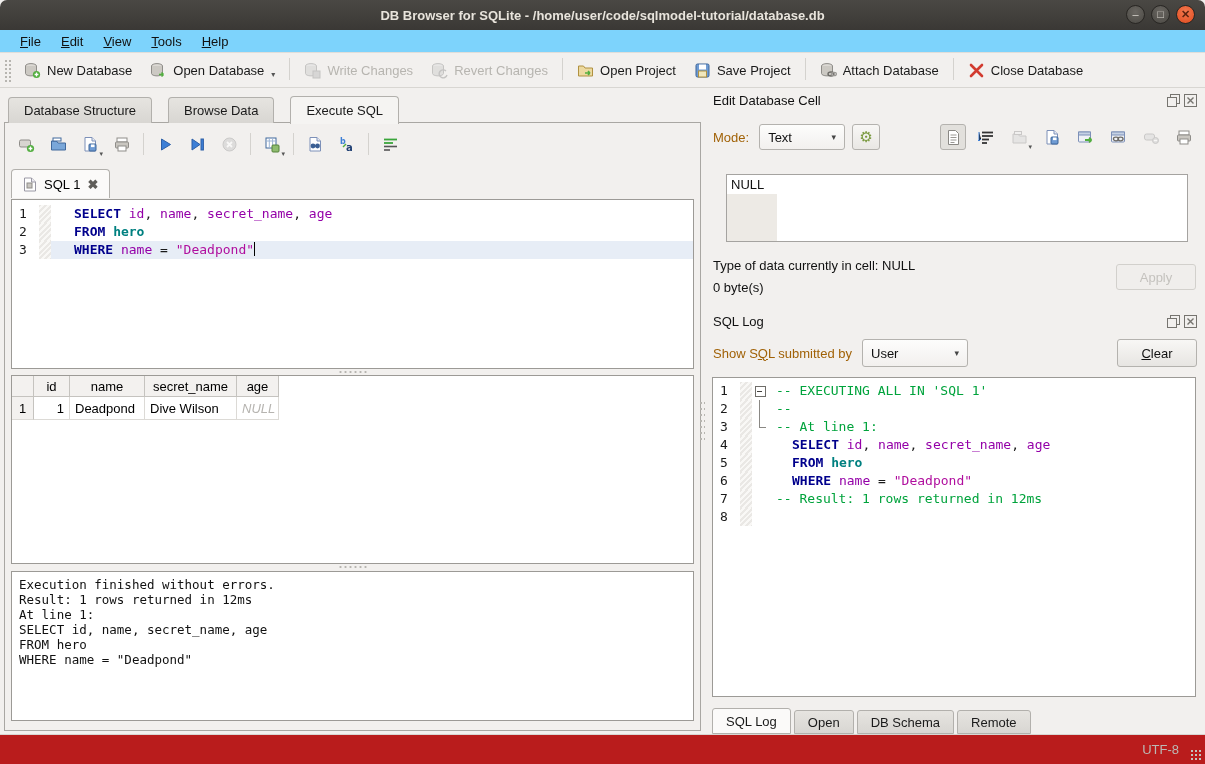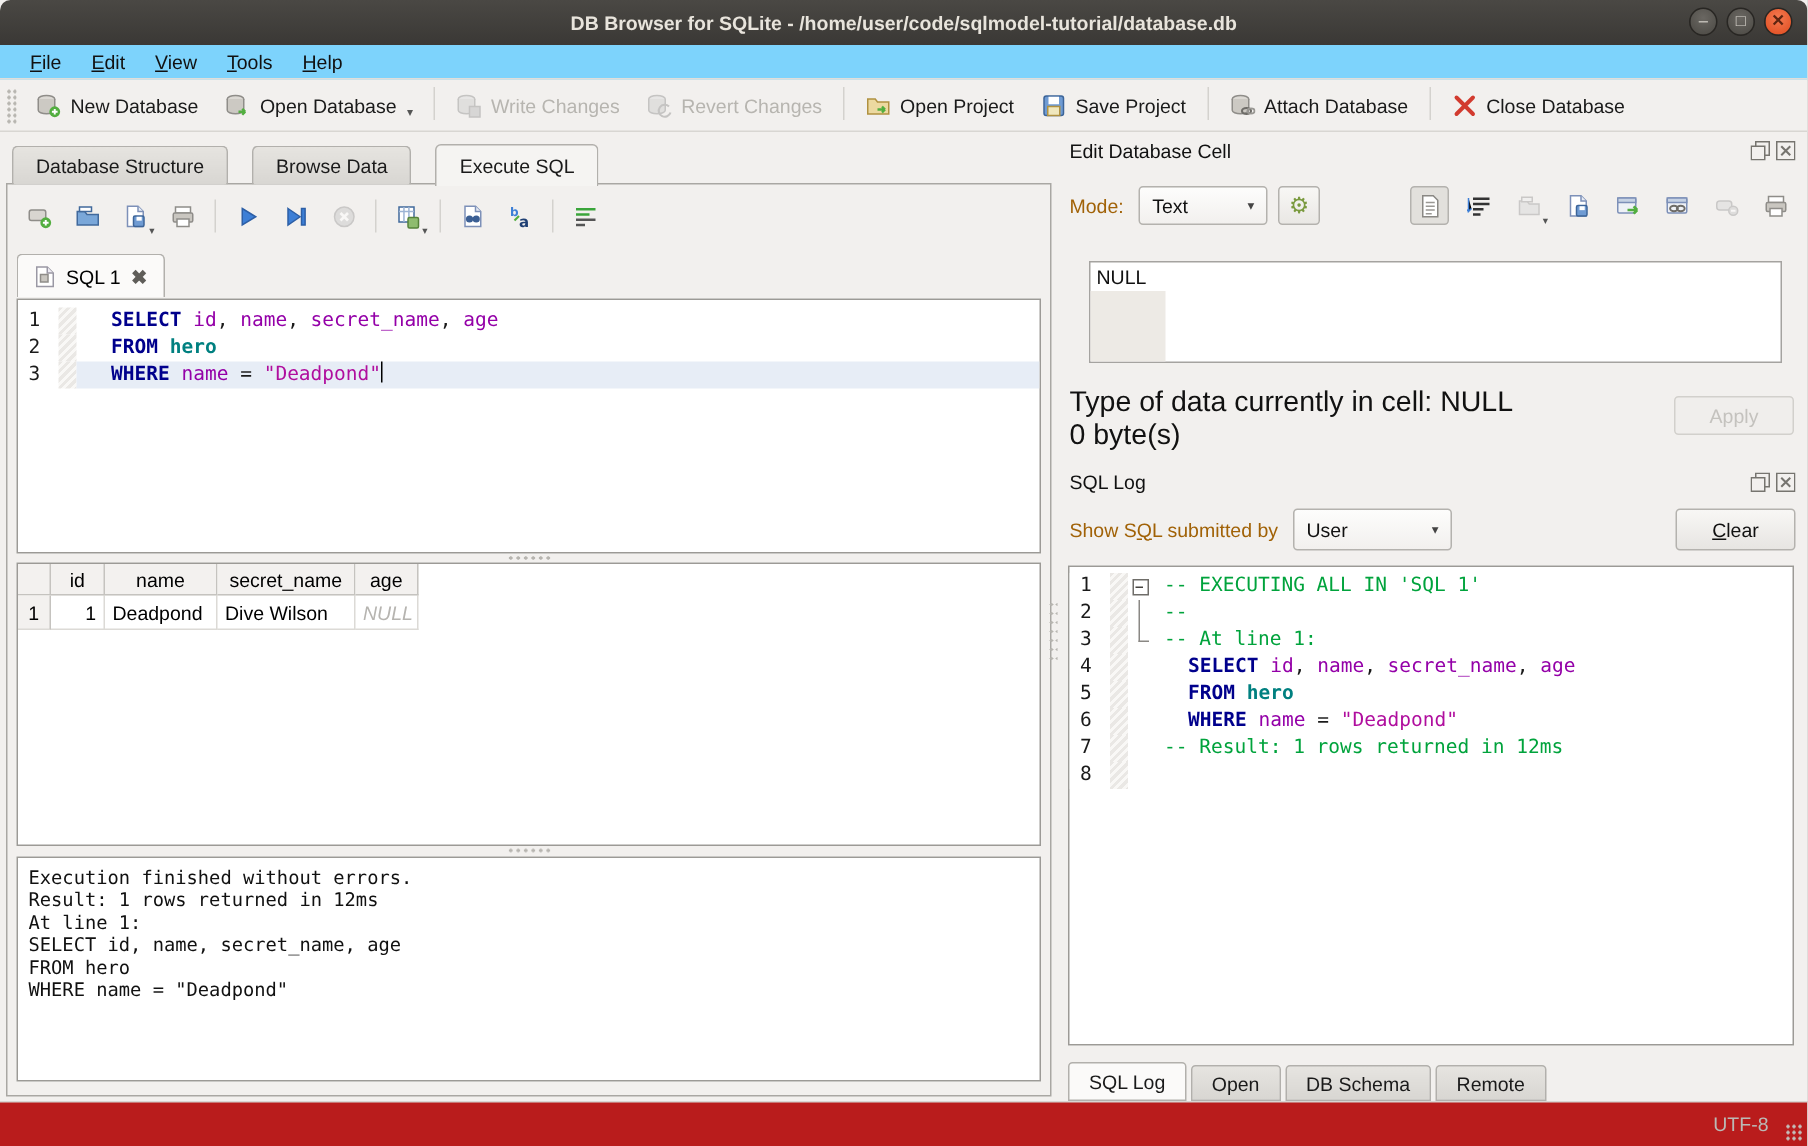--- a/index.html
+++ b/index.html
@@ -111,21 +111,21 @@
   .combo .arr { font-size:9px; color:#444; margin-left:8px; }
   .gear-btn { width:28px; height:26px; margin-left:7px; border:1px solid #B4B2AE; border-radius:3px;
     background:linear-gradient(#F8F7F5,#E9E7E4); display:flex; align-items:center; justify-content:center; }
   .ce-icons { position:absolute; right:0; top:0; height:30px; display:flex; align-items:center; gap:7px; }
 
   .cell-editor { position:absolute; left:21px; right:17px; top:86px; height:68px;
     border:1px solid #A5A3A0; background:#fff; }
   .cell-editor .gutter { position:absolute; left:0; top:19px; bottom:0; width:50px; background:#EDEAE5; }
   .cell-editor .val { position:absolute; left:4px; top:2px; font-size:13px; color:#111; }
 
-  .type-line { position:absolute; left:8px; font-size:19px; color:#111; }
+  .type-line { position:absolute; left:8px; font-size:13px; color:#111; }
   .btn { background:linear-gradient(#F8F7F5,#E7E5E2); border:1px solid #B4B2AE; border-radius:3px;
     font-size:13px; color:#111; display:flex; align-items:center; justify-content:center; }
   .btn.disabled { color:#C4C2BE; background:#F0EEEC; border-color:#D2D0CC; }
 
   .show-row { position:absolute; left:8px; right:8px; top:250px; height:30px; display:flex; align-items:center; }
   .logbox { position:absolute; left:7px; right:9px; top:289px; height:320px; padding-top:4px; }
 
   .bottom-tabs { position:absolute; left:7px; top:620px; display:flex; align-items:flex-end; }
   .btab { height:24px; padding:0 13px; display:flex; align-items:center; font-size:13px; color:#1a1a1a;
     background:linear-gradient(#E6E4E0,#D8D6D2); border:1px solid #B2B0AC; border-radius:3px 3px 0 0; margin-right:3px; }

